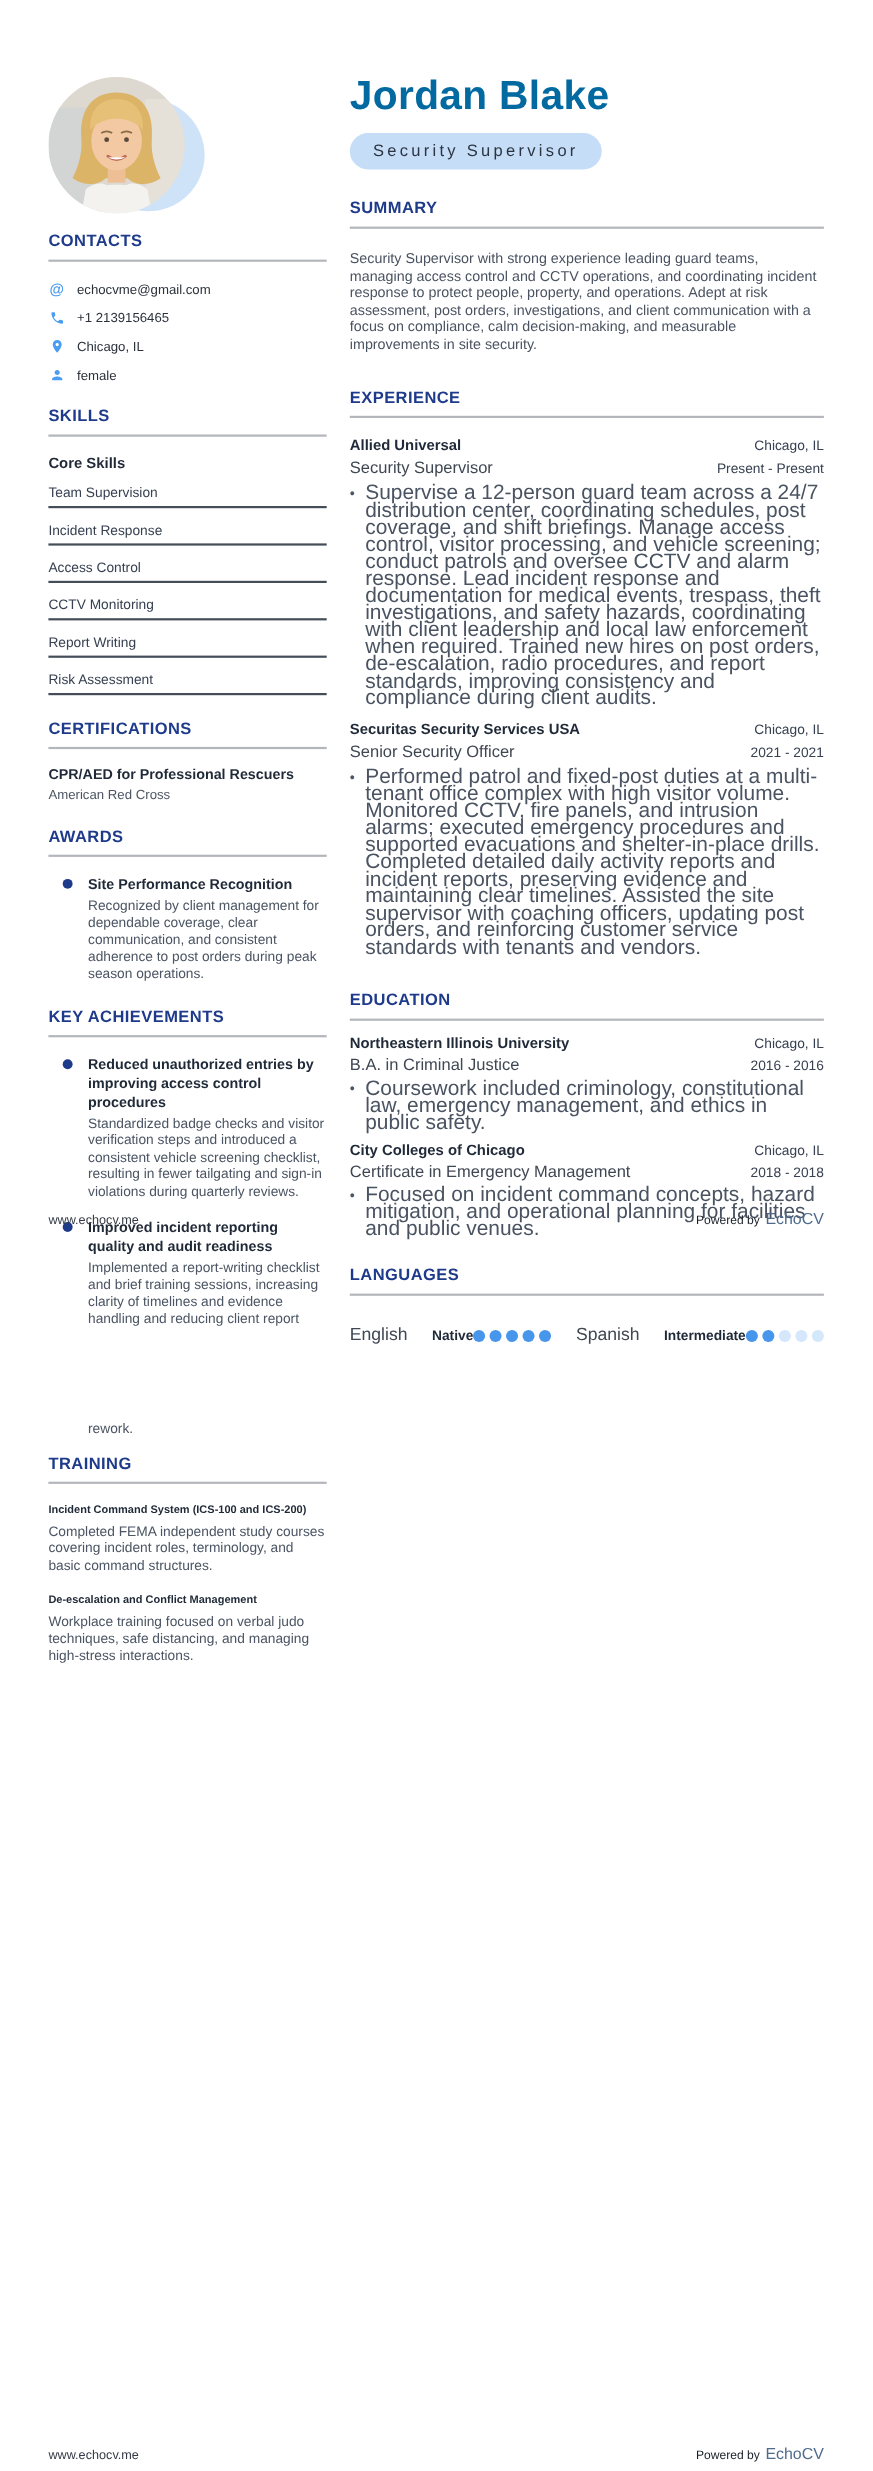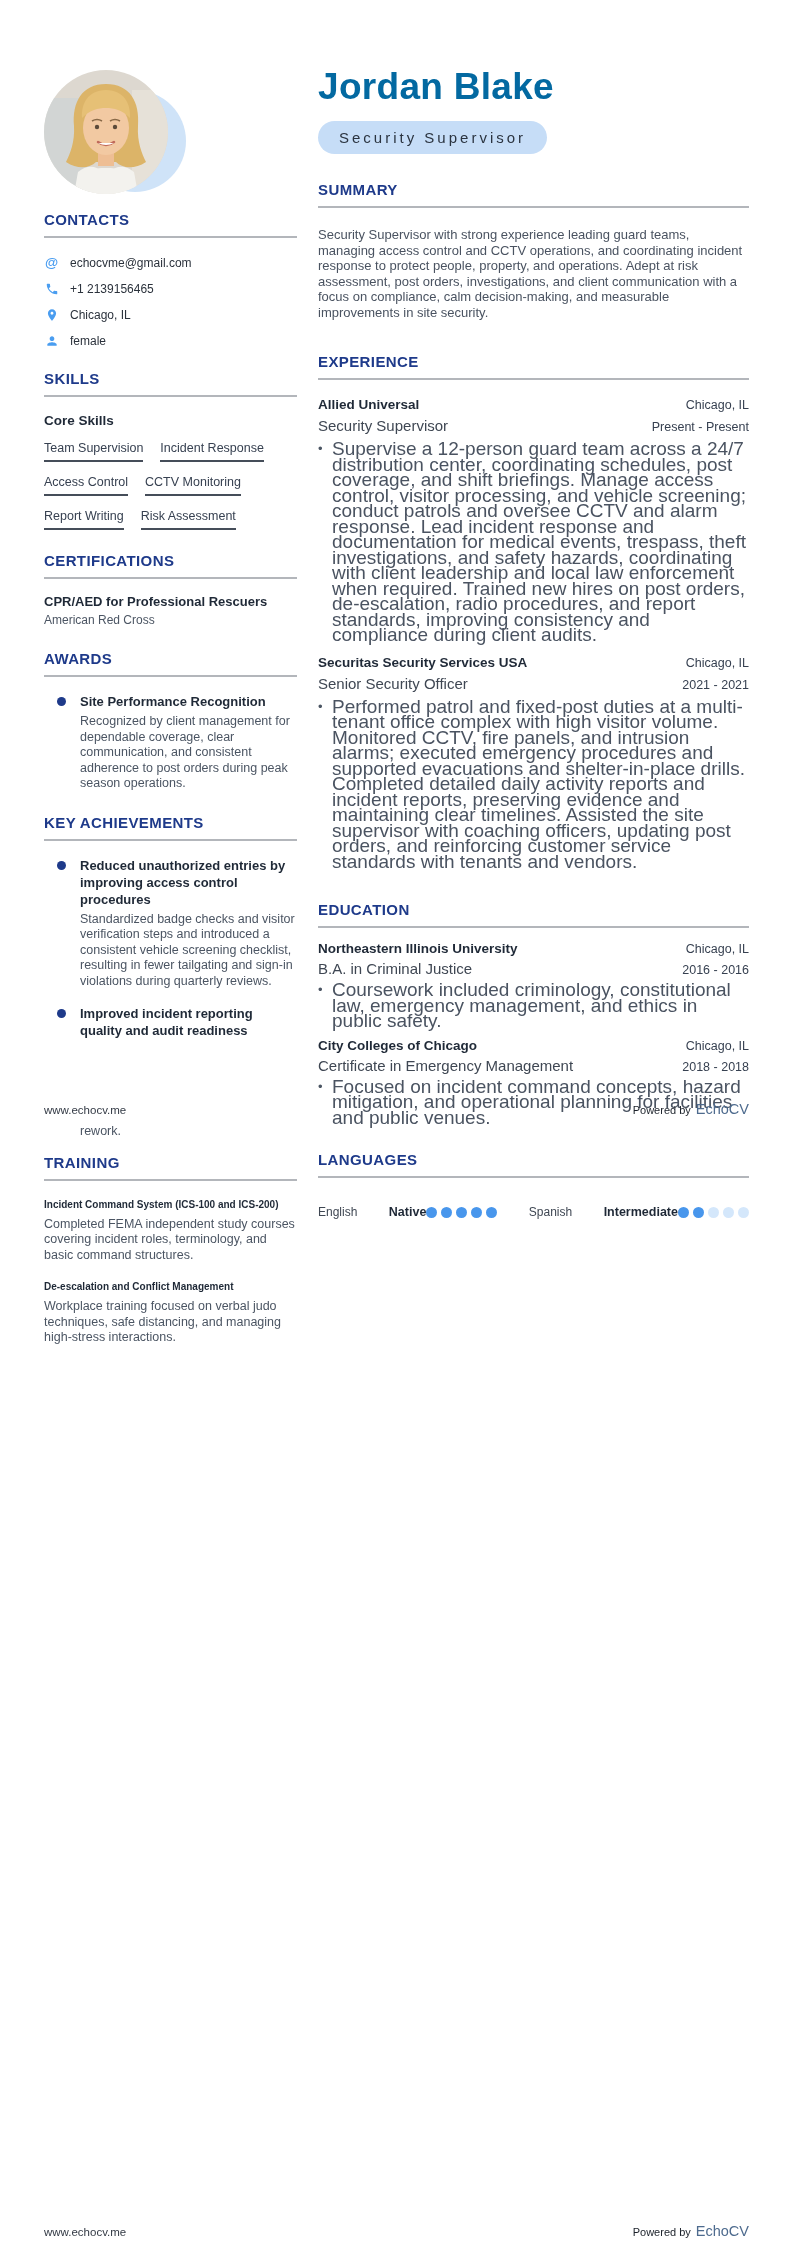--- a/index.html
+++ b/index.html
@@ -27,21 +27,21 @@
   
   .contacts-list{margin-top:17px;}
   .c-row{display:flex;align-items:center;gap:11px;margin-bottom:11px;
          font-size:12px;color:#2b323c;}
   .c-icon{width:15px;height:15px;flex:none;display:flex;align-items:center;justify-content:center;}
   .c-icon svg{width:14px;height:14px;fill:#4a9df0;}
   .at-glyph{color:#4a9df0;font-size:13.5px;font-weight:700;line-height:14px;}
 
   
   .skill-group-title{font-size:13.5px;font-weight:700;color:#1f2937;margin:16px 0 13px;}
-  .chips{display:flex;flex-wrap:wrap;column-gap:17px;row-gap:13px;}
+  .chips{display:flex;flex-wrap:wrap;column-gap:17px;row-gap:13px;flex-direction:column;}
   .chip{font-size:12.5px;color:#374151;padding-bottom:5px;border-bottom:2px solid #454d59;}
 
   
   .cert-item{margin-top:14px;}
   .cert-title{font-size:13px;font-weight:700;color:#1f2937;line-height:17px;}
   .cert-issuer{font-size:12px;color:#4b5563;line-height:15px;margin-top:3px;}
 
   
   .b-item{position:relative;padding-left:36px;margin-top:16px;}
   .b-dot{position:absolute;left:13px;top:4px;width:9px;height:9px;border-radius:50%;background:#1e3a8a;}
@@ -70,21 +70,21 @@
   .entry-sub{display:flex;justify-content:space-between;align-items:baseline;margin-top:5px;}
   .role{font-size:15px;color:#3f4753;}
   .dates{font-size:12.5px;color:#374151;white-space:nowrap;}
   .bullet-row{display:flex;margin-top:7px;}
   .marker{width:14px;flex:none;color:#4b5563;font-size:13px;line-height:15.5px;}
   .bullet-text{flex:1;font-size:19px;color:#4a5361;line-height:15.5px;}
 
   
   .langs-row{display:flex;justify-content:space-between;align-items:center;margin-top:27px;}
   .lang-pair{display:flex;align-items:center;gap:0;}
-  .lang-name{font-size:12px;color:#3f4753;}
+  .lang-name{font-size:16px;color:#3f4753;}
   .lang-level{font-size:12.5px;font-weight:700;color:#1f2937;}
   .dots{display:flex;gap:4px;align-items:center;}
   .dot{width:11px;height:11px;border-radius:50%;background:#d4e7fb;}
   .dot.filled{background:#4896ec;}
 
   
   .footer{position:absolute;left:44px;right:45px;display:flex;
           justify-content:space-between;align-items:baseline;}
   .footer.f1{top:1100px;}
   .footer.f2{top:2222px;}
@@ -196,20 +196,21 @@
       <h2 class="sec-h">KEY ACHIEVEMENTS</h2>
       <div class="divider"></div>
       <div class="b-item">
         <span class="b-dot"></span>
         <div class="b-title">Reduced unauthorized entries by improving access control procedures</div>
         <div class="b-desc">Standardized badge checks and visitor verification steps and introduced a consistent vehicle screening checklist, resulting in fewer tailgating and sign-in violations during quarterly reviews.</div>
       </div>
       <div class="b-item">
         <span class="b-dot"></span>
         <div class="b-title">Improved incident reporting quality and audit readiness</div>
+        <div class="b-desc">Implemented a report-writing checklist and brief training sessions, increasing clarity of timelines and evidence handling and reducing client report</div>
       </div>
     </div>
 
     <div class="continuation">rework.</div>
 
     <div class="sec" style="margin-top:14px;">
       <h2 class="sec-h">TRAINING</h2>
       <div class="divider"></div>
       <div class="t-item">
         <div class="t-title">Incident Command System (ICS-100 and ICS-200)</div>

